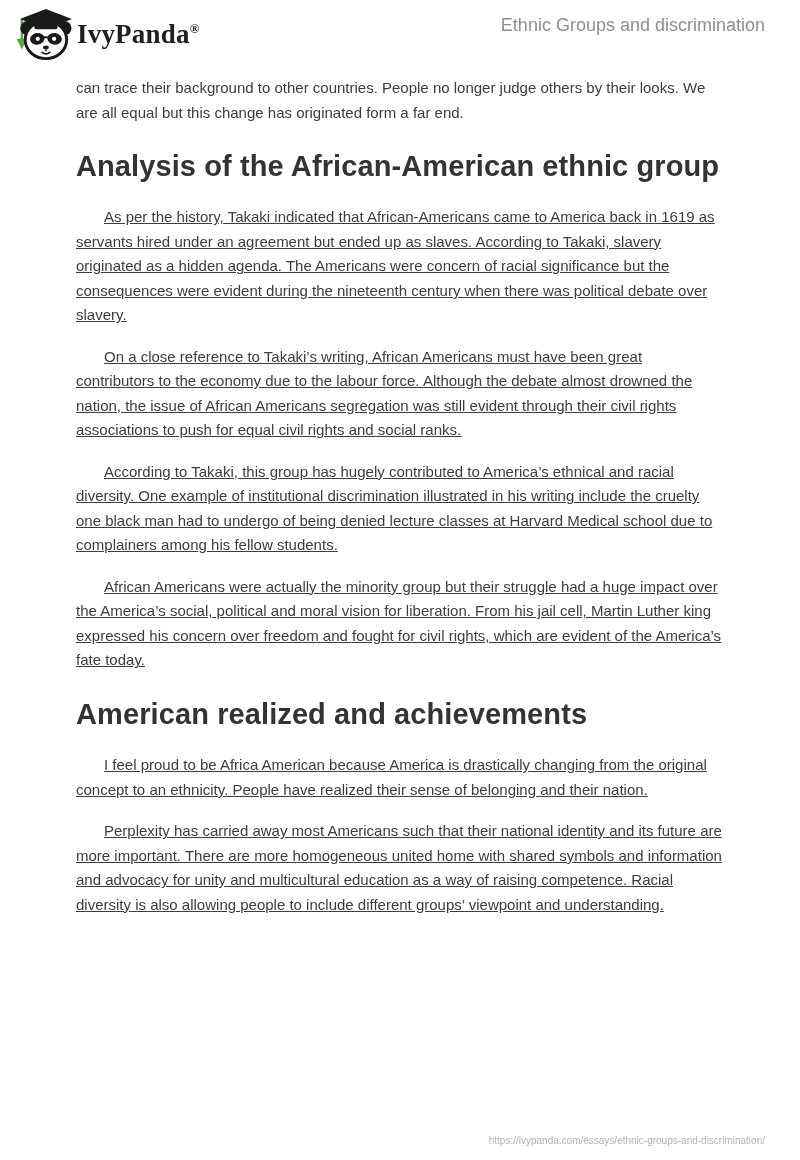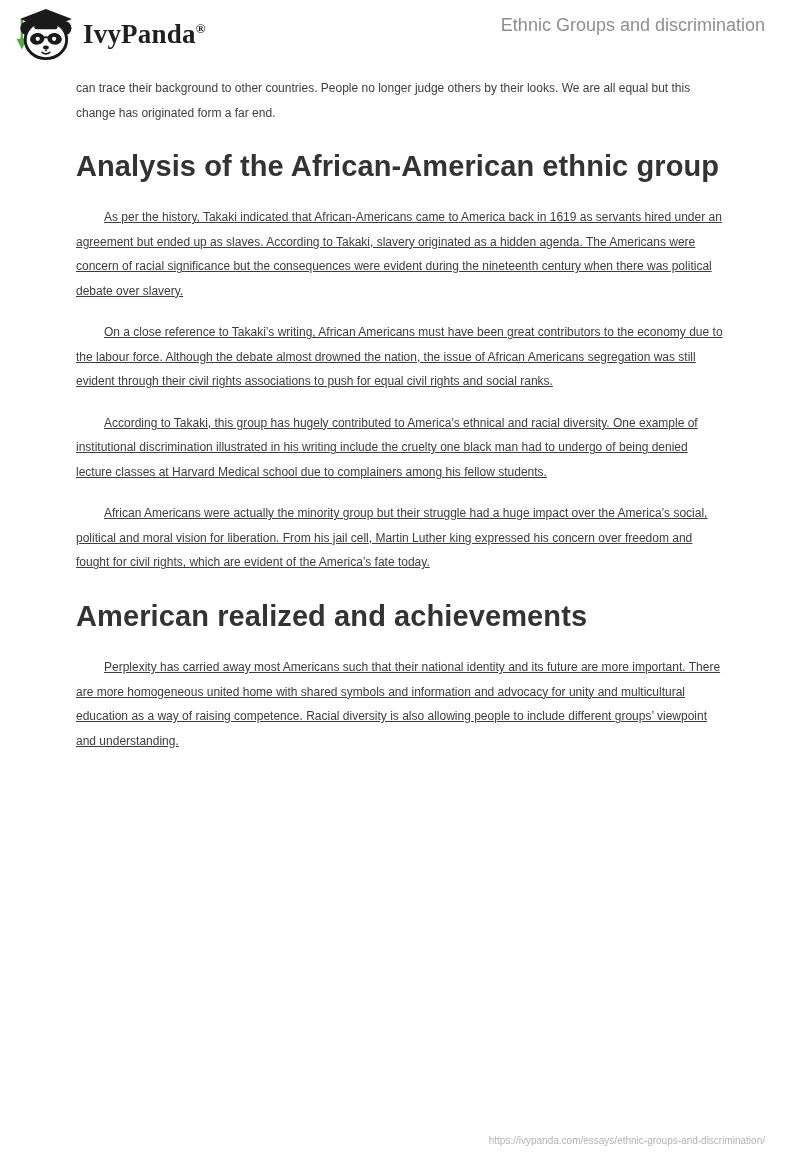--- a/index.html
+++ b/index.html
@@ -22,21 +22,21 @@
   .header {
     display: flex;
     justify-content: space-between;
     align-items: flex-start;
     padding: 7px 35px 0 13px;
     height: 64px;
   }
   .brand {
     display: flex;
     align-items: flex-end;
-    gap: 8px;
+    gap: 2px;
   }
   .brand-logo { width: 62px; height: 54px; display: block; }
   .brand-name {
     font-family: "Liberation Serif", "DejaVu Serif", serif;
     font-weight: 700;
     font-size: 27px;
     color: #1f1f1f;
     letter-spacing: 0.2px;
     line-height: 54px;
   }
@@ -48,21 +48,21 @@
   .doc-title {
     font-size: 18px;
     color: #8e8e8e;
     margin-top: 8px;
   }
   
   .content {
     padding: 12px 76px 0 76px;
   }
   .content p {
-    font-size: 12px;
+    font-size: 15px;
     line-height: 24.5px;
     color: #3d3d3d;
     margin-bottom: 17px;
   }
   .content p.indent { text-indent: 28px; text-decoration: underline; }
   .content h1 {
     font-size: 29px;
     font-weight: 700;
     color: #333333;
     letter-spacing: 0.1px;
@@ -120,18 +120,19 @@
 
     <h1>Analysis of the African-American ethnic group</h1>
 
     <p class="indent">As per the history, Takaki indicated that African-Americans came to America back in 1619 as servants hired under an agreement but ended up as slaves. According to Takaki, slavery originated as a hidden agenda. The Americans were concern of racial significance but the consequences were evident during the nineteenth century when there was political debate over slavery.</p>
     <p class="indent">On a close reference to Takaki’s writing, African Americans must have been great contributors to the economy due to the labour force. Although the debate almost drowned the nation, the issue of African Americans segregation was still evident through their civil rights associations to push for equal civil rights and social ranks.</p>
     <p class="indent">According to Takaki, this group has hugely contributed to America’s ethnical and racial diversity. One example of institutional discrimination illustrated in his writing include the cruelty one black man had to undergo of being denied lecture classes at Harvard Medical school due to complainers among his fellow students.</p>
     <p class="indent">African Americans were actually the minority group but their struggle had a huge impact over the America’s social, political and moral vision for liberation. From his jail cell, Martin Luther king expressed his concern over freedom and fought for civil rights, which are evident of the America’s fate today.</p>
 
     <h1>American realized and achievements</h1>
 
+    <p class="indent">I feel proud to be Africa American because America is drastically changing from the original concept to an ethnicity. People have realized their sense of belonging and their nation.</p>
     <p class="indent">Perplexity has carried away most Americans such that their national identity and its future are more important. There are more homogeneous united home with shared symbols and information and advocacy for unity and multicultural education as a way of raising competence. Racial diversity is also allowing people to include different groups’ viewpoint and understanding.</p>
   </div>
 
   <div class="footer">https://ivypanda.com/essays/ethnic-groups-and-discrimination/</div>
 
 </div>
 
 </body></html>

